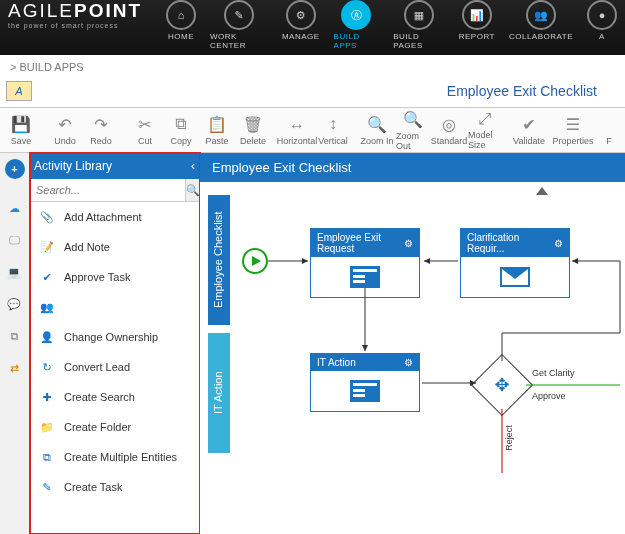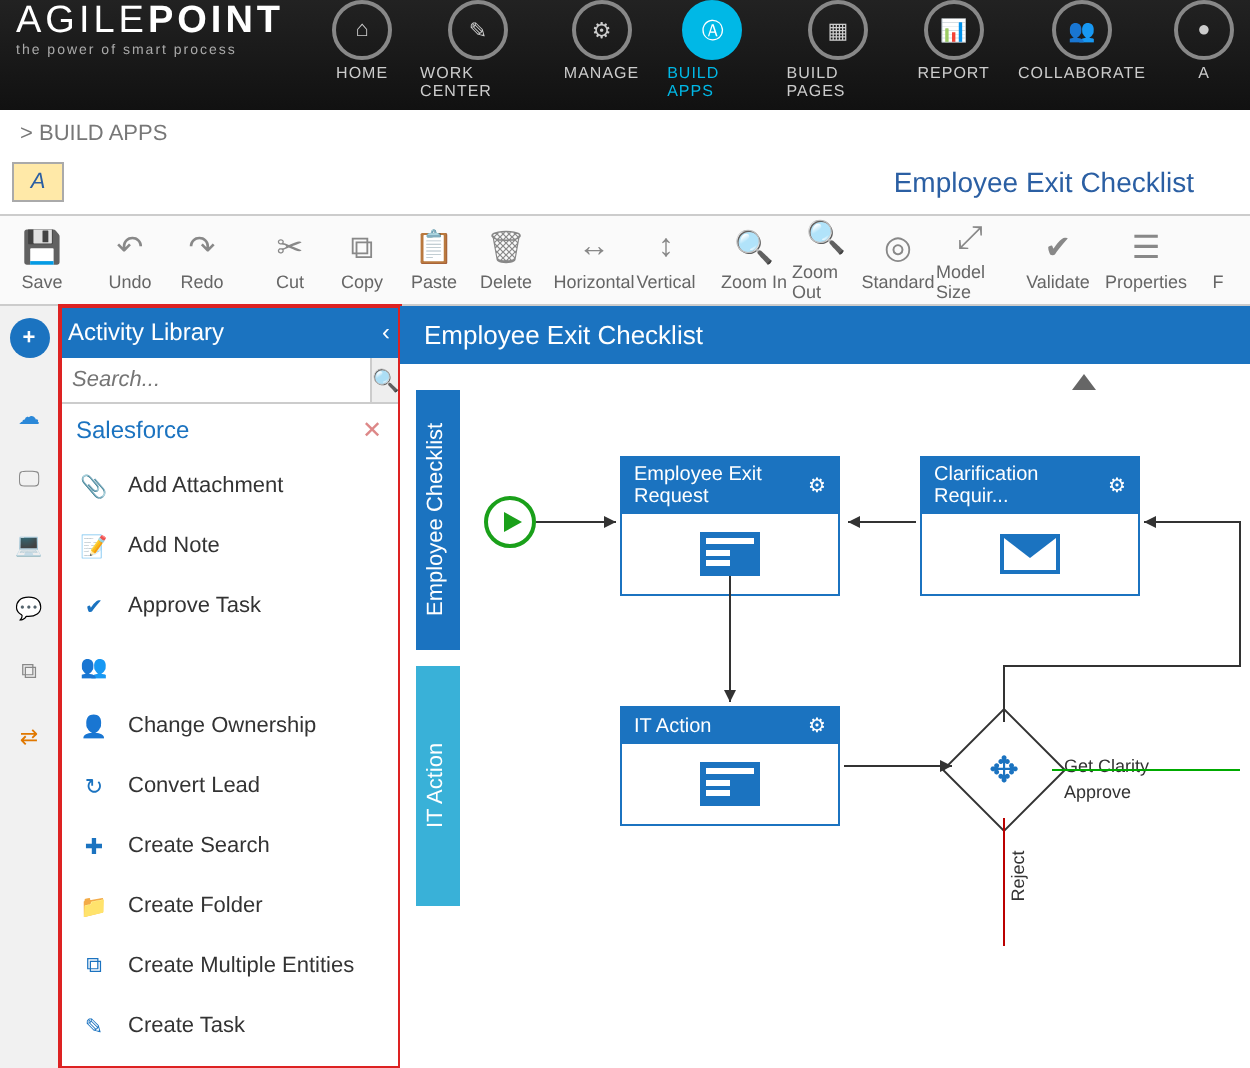--- a/index.html
+++ b/index.html
@@ -206,24 +206,20 @@
 
   <div class="lib">
     <div class="libhead">
       <span>Activity Library</span>
       <span>‹</span>
     </div>
     <div class="searchrow">
       <input placeholder="Search..." style="">
       <div class="sbtn">🔍</div>
     </div>
-    <div class="libcat">
-      <span>Salesforce</span>
-      <span class="close">✕</span>
-    </div>
     <div class="liblist" id="liblist">
         <div class="libitem">
           <span class="iicon">📎</span>
           <span>Add Attachment</span>
         </div>
         <div class="libitem">
           <span class="iicon">📝</span>
           <span>Add Note</span>
         </div>
         <div class="libitem">
@@ -296,21 +292,21 @@
         </div>
       <div class="nbody">
           <div class="formicon"></div>
         </div>
     </div>
 
     <div class="gateway" style="top:210px;left:280px">
       <div class="ginner">✥</div>
     </div>
 
-    <div class="edgelabel" style="top:225px;left:332px">Get Clarity</div>
+    <div class="edgelabel" style="top:215px;left:332px">Get Clarity</div>
     <div class="edgelabel" style="top:238px;left:332px">Approve</div>
     <div class="edgelabel" style="top:280px;left:296px;transform:rotate(-90deg)">Reject</div>
 
     <svg class="conn">
       <defs>
           <marker id="ah" markerWidth="8" markerHeight="8" refX="6" refY="3" orient="auto">
             <path d="M0,0 L6,3 L0,6 Z" fill="#333"></path>
           </marker>
         </defs>
       <line x1="68" y1="108" x2="108" y2="108" stroke="#333" marker-end="url(#ah)"></line>

